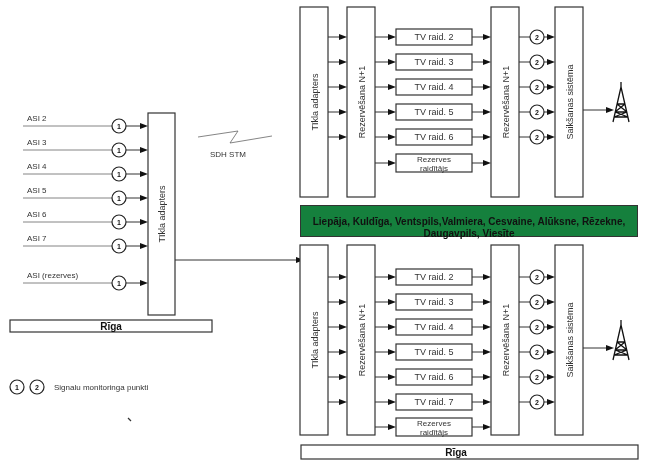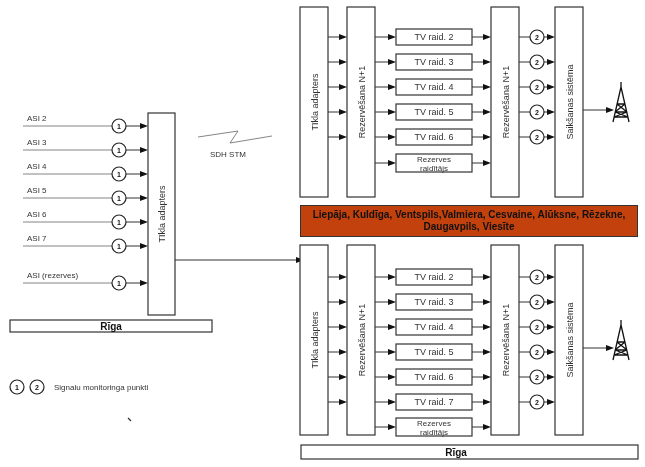--- a/index.html
+++ b/index.html
@@ -8,23 +8,23 @@
   svg { position: absolute; left: 0; top: 0; }
   .box { fill: #ffffff; stroke: #333; stroke-width: 1.2; }
   .line { stroke: #333; stroke-width: 1; fill: none; }
   .thin { stroke: #666; stroke-width: 0.8; fill: none; }
   .arrow { fill: #111; }
   .txt { font-family: "Liberation Sans", sans-serif; font-size: 9px; fill: #333; }
   .txt-b { font-family: "Liberation Sans", sans-serif; font-size: 10px; font-weight: bold; fill: #111; }
   .circ { fill: #fff; stroke: #222; stroke-width: 1.2; }
   .ctxt { font-family: "Liberation Sans", sans-serif; font-size: 7px; font-weight: bold; fill: #111; text-anchor: middle; }
   .cities { position: absolute; left: 300px; top: 205px; width: 338px; height: 32px;
-            border: 1.2px solid #333; box-sizing: border-box; background: #c2410c;
+            border: 1.2px solid #333; box-sizing: border-box; background: #15803d;
             font-size: 10px; font-weight: bold; text-align: center; line-height: 12px;
-            padding-top: 3px; color: #111; }
+            padding-top: 10px; color: #111; }
 </style>
 </head>
 <body>
 
 <svg width="645" height="467" viewBox="0 0 645 467">
   <defs>
     <g id="tower">
       <path d="M0,-25 L-8,10 M0,-25 L8,10 M-6,0 L6,0 M-4,-8 L4,-8 M-7,5 L7,5 M-6,0 L7,5 M6,0 L-7,5 M-4,-8 L6,0 M4,-8 L-6,0" stroke="#111" stroke-width="1.3" fill="none"></path>
       <line x1="0" y1="-30" x2="0" y2="-25" stroke="#111" stroke-width="1.3"></line>
     </g>

